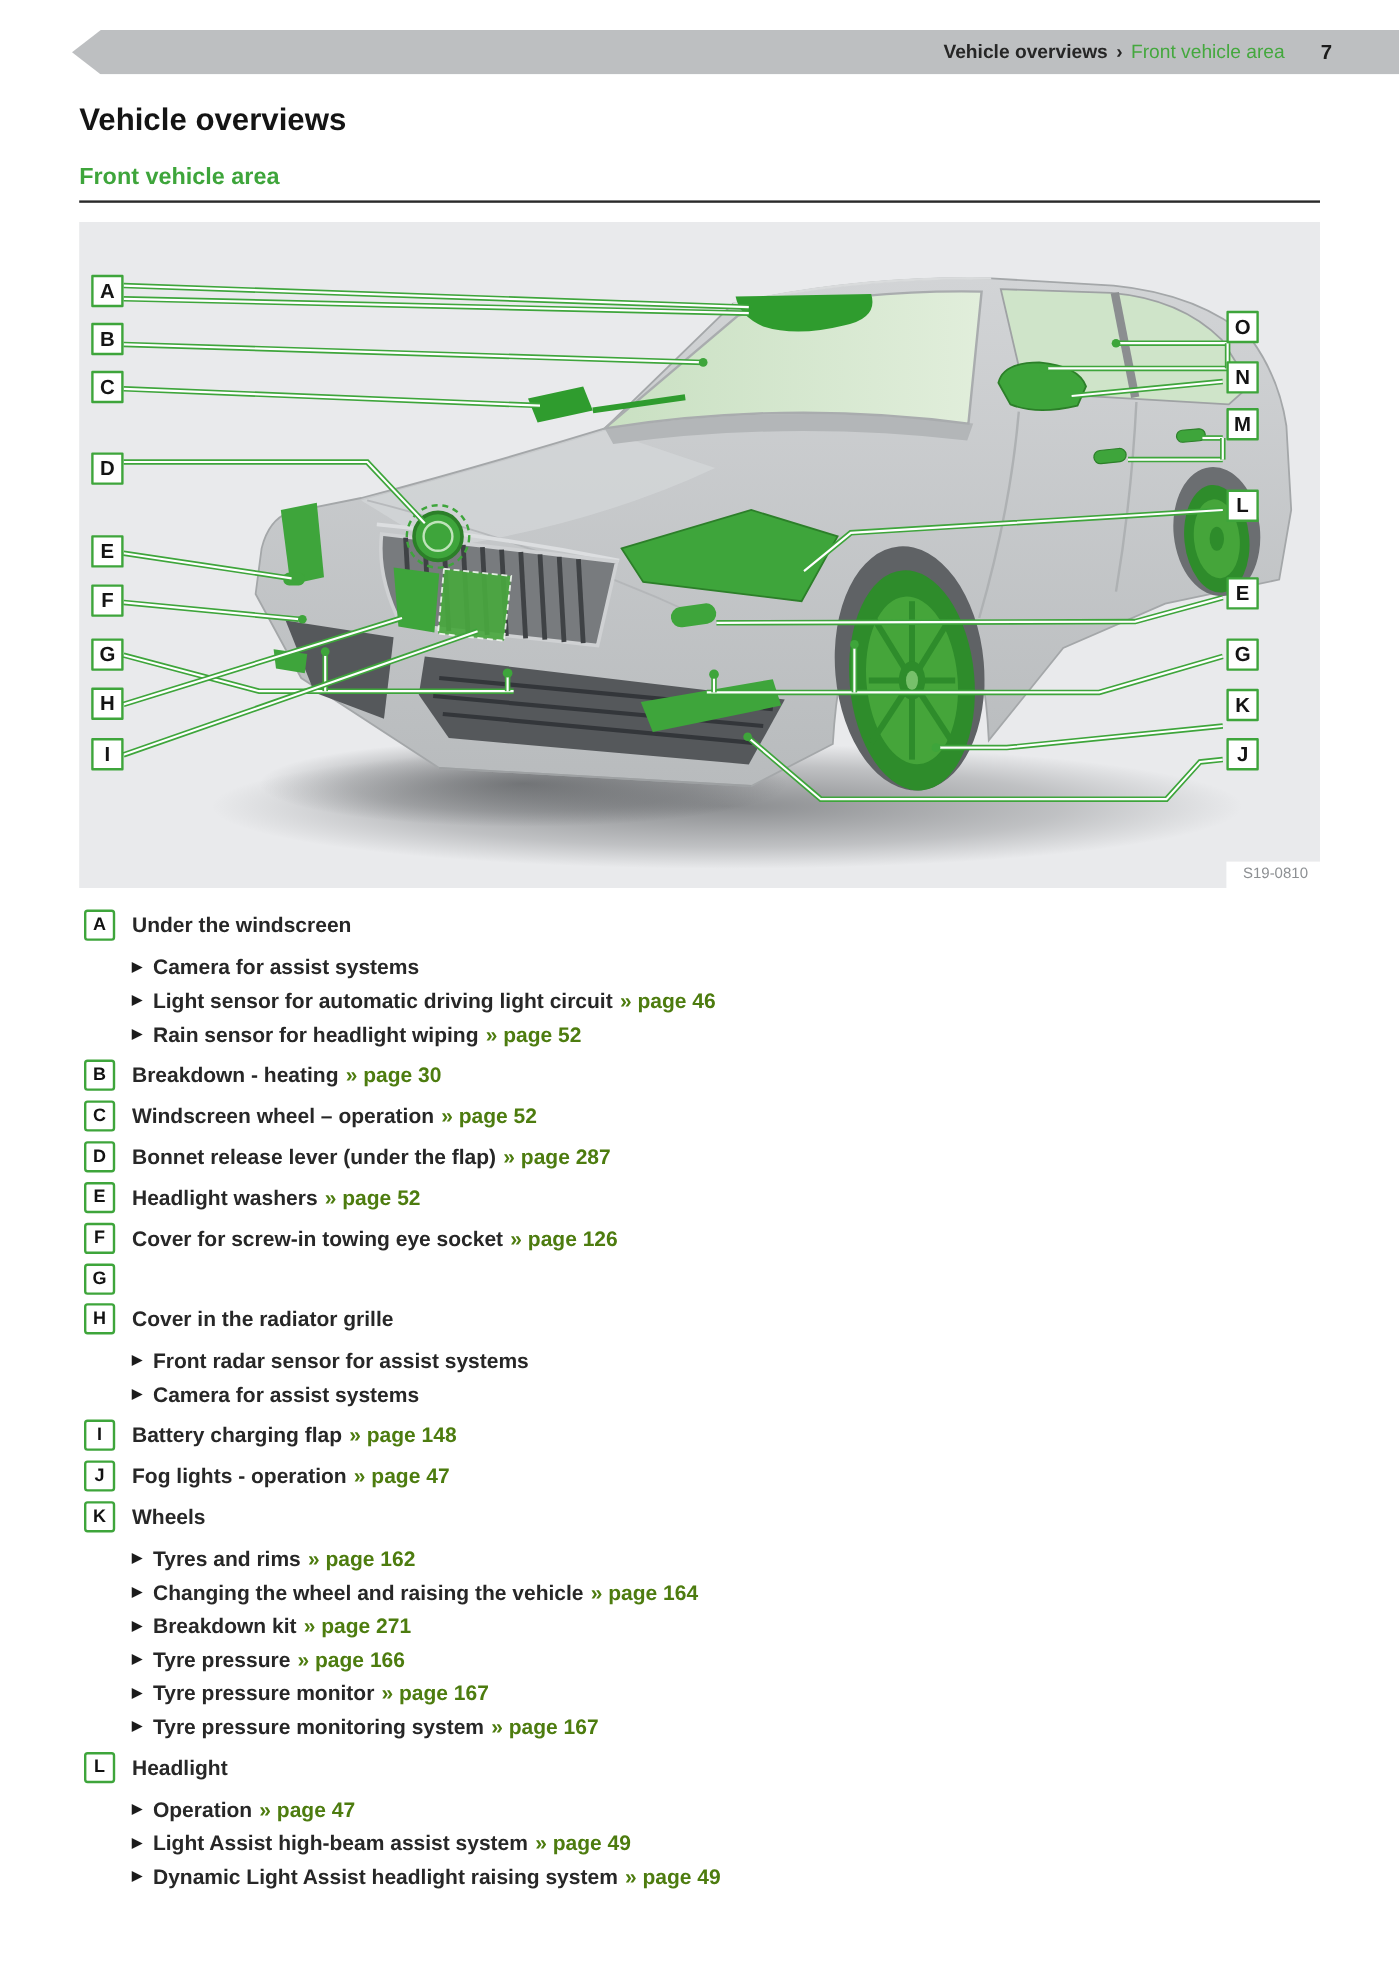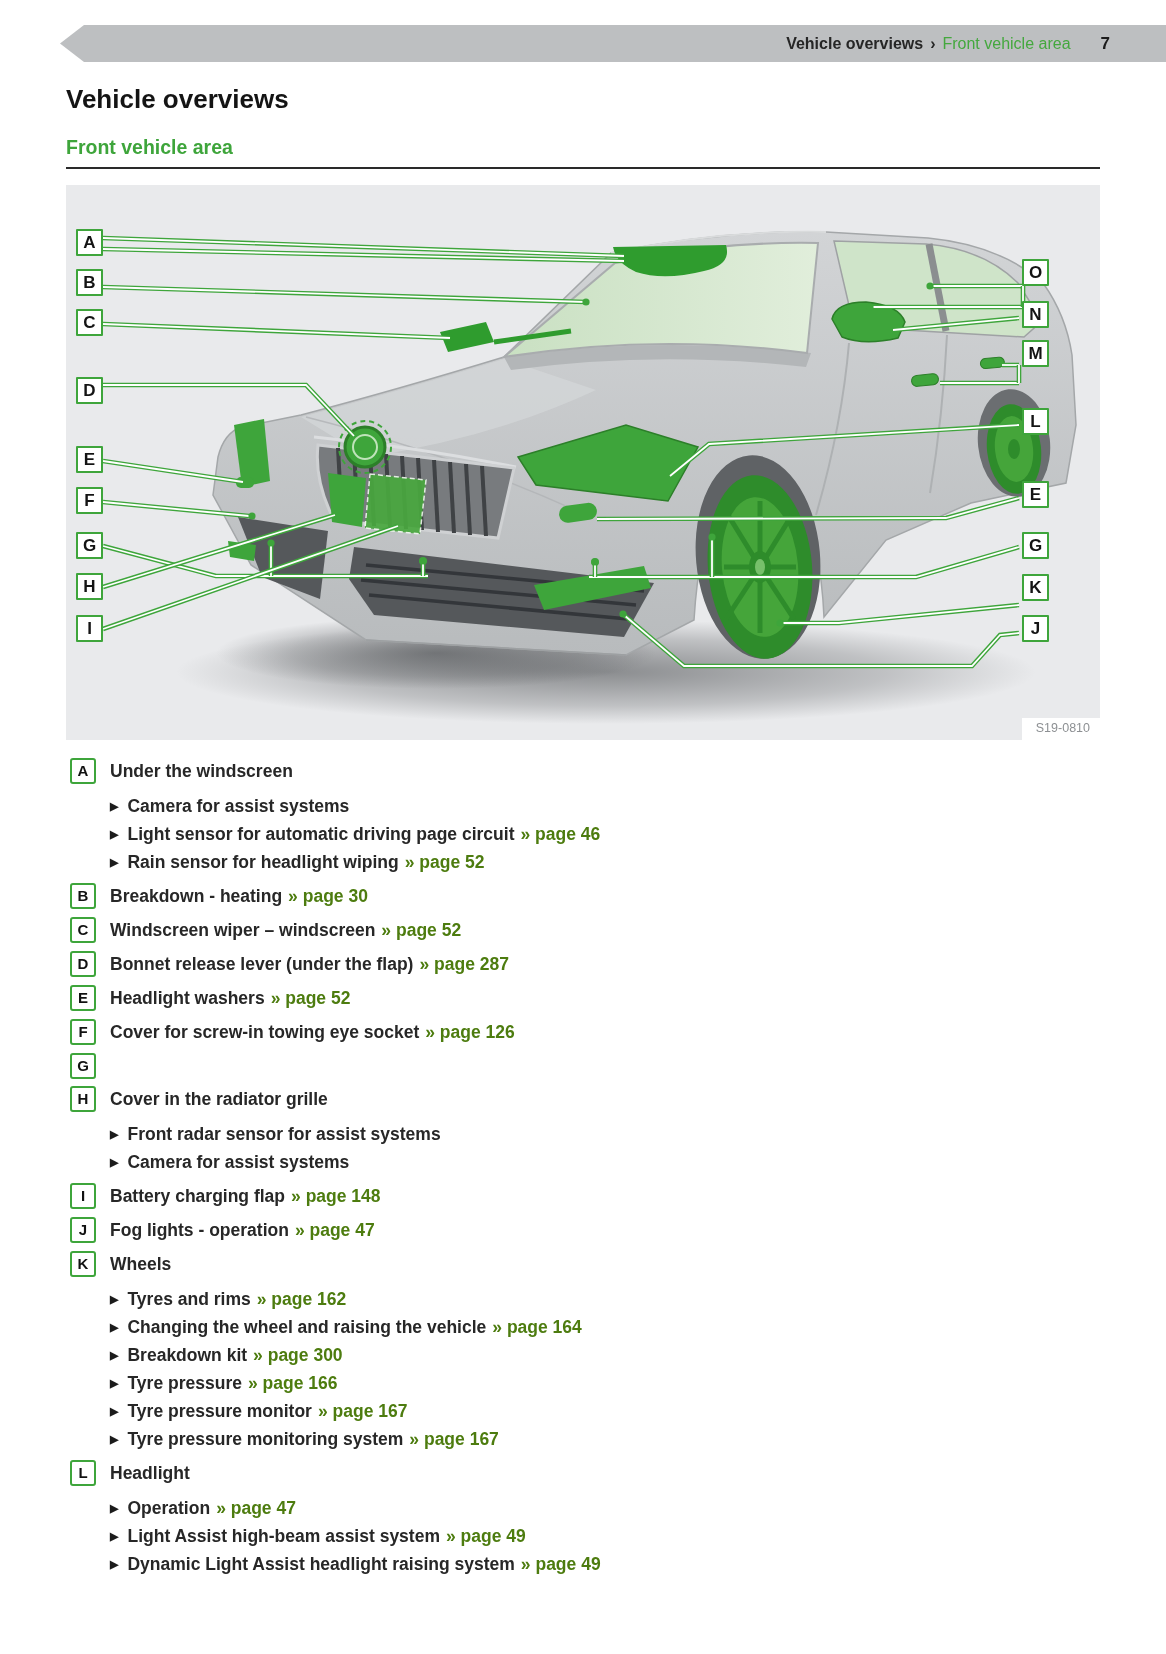--- a/index.html
+++ b/index.html
@@ -262,41 +262,41 @@
         <span class="badge">A</span>
         <div class="itembody">
           <div class="line"><span>Under the windscreen</span></div>
           <div class="subs">
             <div class="sub">
               <span class="bullet">▶</span>
               <span>Camera for assist systems</span>
             </div>
             <div class="sub">
               <span class="bullet">▶</span>
-              <span>Light sensor for automatic driving page circuit</span>
+              <span>Light sensor for automatic driving light circuit</span>
               <span class="plink">» page 46</span>
             </div>
             <div class="sub">
               <span class="bullet">▶</span>
               <span>Rain sensor for headlight wiping</span>
               <span class="plink">» page 52</span>
             </div>
           </div>
         </div>
       </div>
       <div class="item">
         <span class="badge">B</span>
         <div class="itembody">
           <div class="line"><span>Breakdown - heating</span><span class="plink">» page 30</span></div>
         </div>
       </div>
       <div class="item">
         <span class="badge">C</span>
         <div class="itembody">
-          <div class="line"><span>Windscreen wiper – windscreen</span><span class="plink">» page 52</span></div>
+          <div class="line"><span>Windscreen wheel – operation</span><span class="plink">» page 52</span></div>
         </div>
       </div>
       <div class="item">
         <span class="badge">D</span>
         <div class="itembody">
           <div class="line"><span>Bonnet release lever (under the flap)</span><span class="plink">» page 287</span></div>
         </div>
       </div>
       <div class="item">
         <span class="badge">E</span>
@@ -352,21 +352,21 @@
               <span class="plink">» page 162</span>
             </div>
             <div class="sub">
               <span class="bullet">▶</span>
               <span>Changing the wheel and raising the vehicle</span>
               <span class="plink">» page 164</span>
             </div>
             <div class="sub">
               <span class="bullet">▶</span>
               <span>Breakdown kit</span>
-              <span class="plink">» page 300</span>
+              <span class="plink">» page 271</span>
             </div>
             <div class="sub">
               <span class="bullet">▶</span>
               <span>Tyre pressure</span>
               <span class="plink">» page 166</span>
             </div>
             <div class="sub">
               <span class="bullet">▶</span>
               <span>Tyre pressure monitor</span>
               <span class="plink">» page 167</span>

